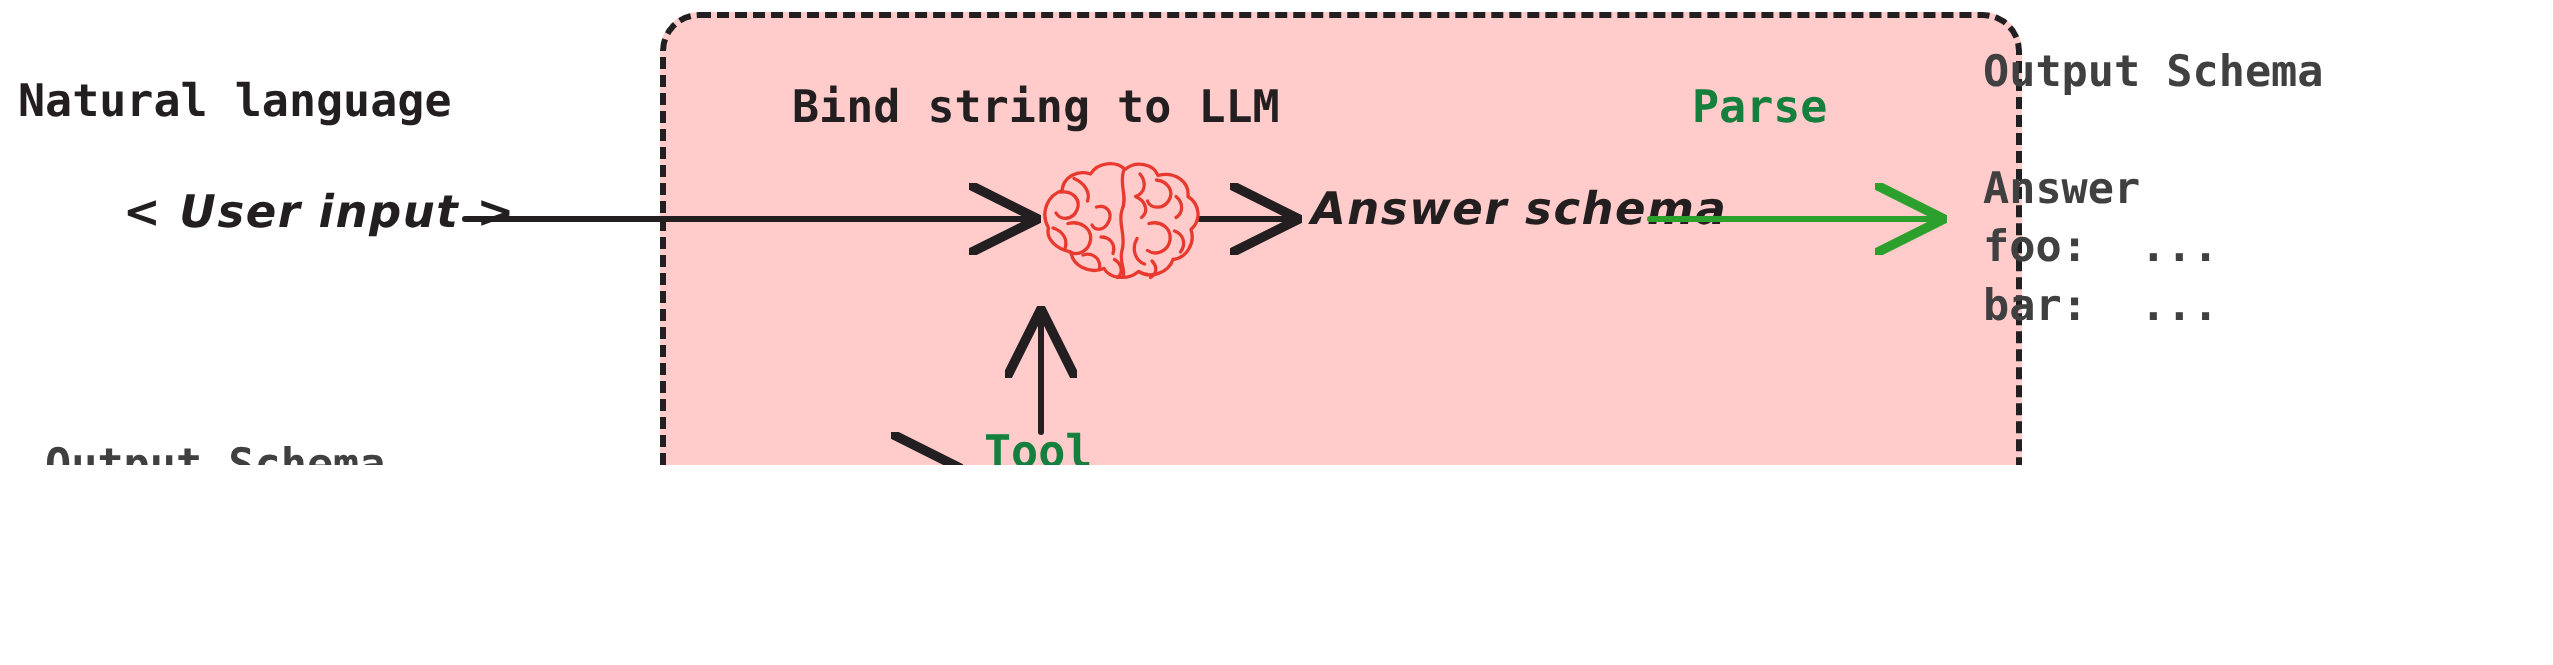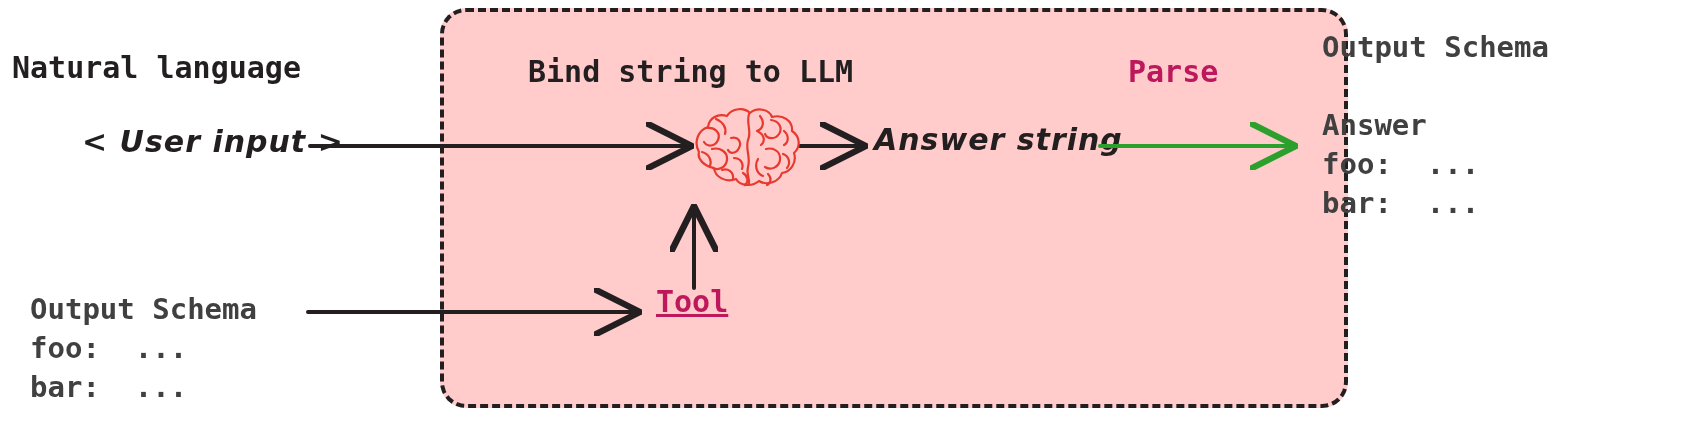--- a/index.html
+++ b/index.html
@@ -3,21 +3,21 @@
 <meta charset="utf-8">
 <style>
   html, body {
     margin: 0;
     padding: 0;
     background: #ffffff;
   }
   #canvas {
     position: relative;
     width: 1702px;
-    height: 443px;
+    height: 310px;
     background: #ffffff;
     overflow: hidden;
     font-family: "DejaVu Sans Mono", "Liberation Mono", monospace;
   }
 
   
   .llm-box {
     position: absolute;
     left: 440px;
     top: 8px;
@@ -39,21 +39,21 @@
     letter-spacing: 0px;
   }
   .hand {
     position: absolute;
     font-family: "DejaVu Sans", "Liberation Sans", sans-serif;
     font-style: italic;
     font-weight: 700;
     color: #231f20;
     white-space: pre;
   }
-  .green { color: #be185d; }
+  .green { color: #15803d; }
 
   
   #natural-language-label { left: 12px;  top: 50px;  font-size: 30px; }
   #user-input-label       { left: 34px;  top: 124px; font-size: 30px; letter-spacing: 1px; margin-left: 48px; }
   #bind-schema-label      { left: 528px; top: 54px;  font-size: 30px; }
   #parse-label            { left: 1128px;top: 54px;  font-size: 30px; }
   #answer-string-label    { left: 874px; top: 122px; font-size: 30px; letter-spacing: 1px;}
   #tool-label             { left: 656px; top: 284px; font-size: 30px; text-decoration: underline; }
 
   .schema-block {
@@ -88,21 +88,21 @@
   <div class="hand" id="user-input-label">&lt; User input &gt;</div>
 
   <div class="schema-block" id="schema-in">Output Schema
 foo:  ...
 bar:  ...</div>
 
   <div class="mono" id="bind-schema-label">Bind string to LLM</div>
 
   <div class="mono green" id="parse-label">Parse</div>
 
-  <div class="hand" id="answer-string-label">Answer string</div>
+  <div class="hand" id="answer-string-label">Answer schema</div>
 
   <div class="mono green" id="tool-label">Tool</div>
 
   <div class="schema-block" id="schema-out">Output Schema
 
 Answer
 foo:  ...
 bar:  ...</div>
 
   <svg id="vec" viewBox="0 0 1702 443">

